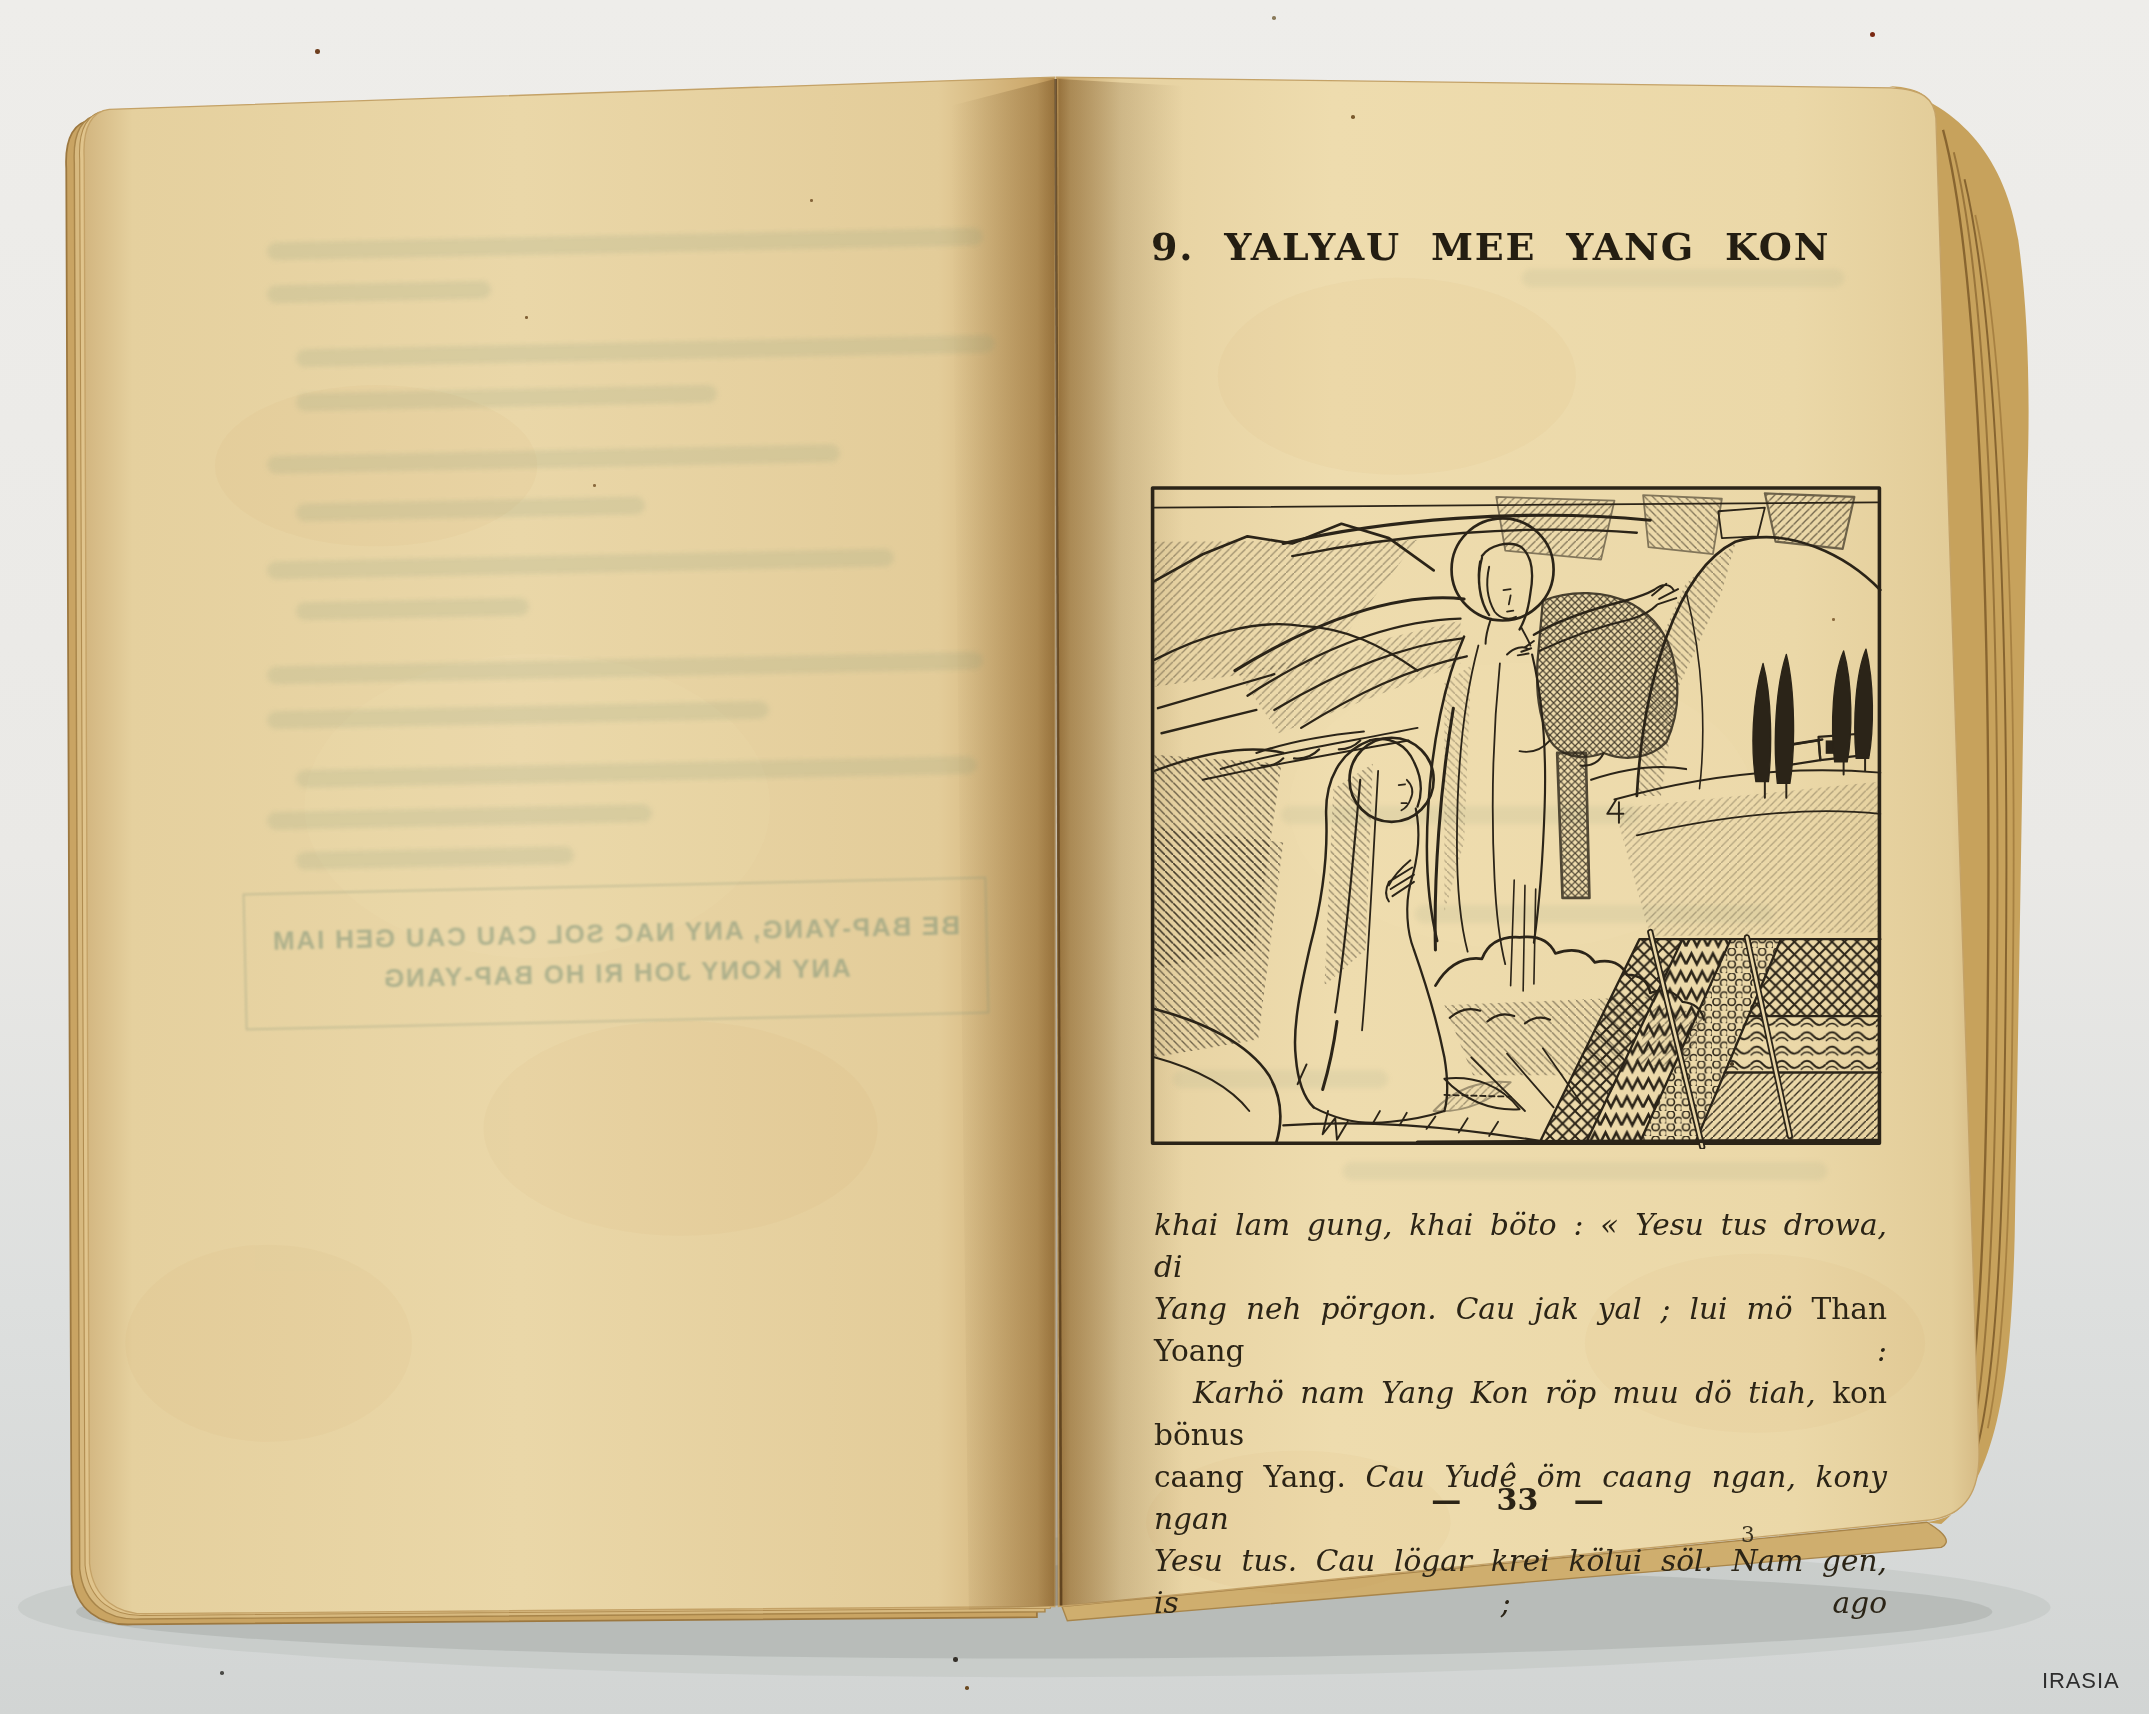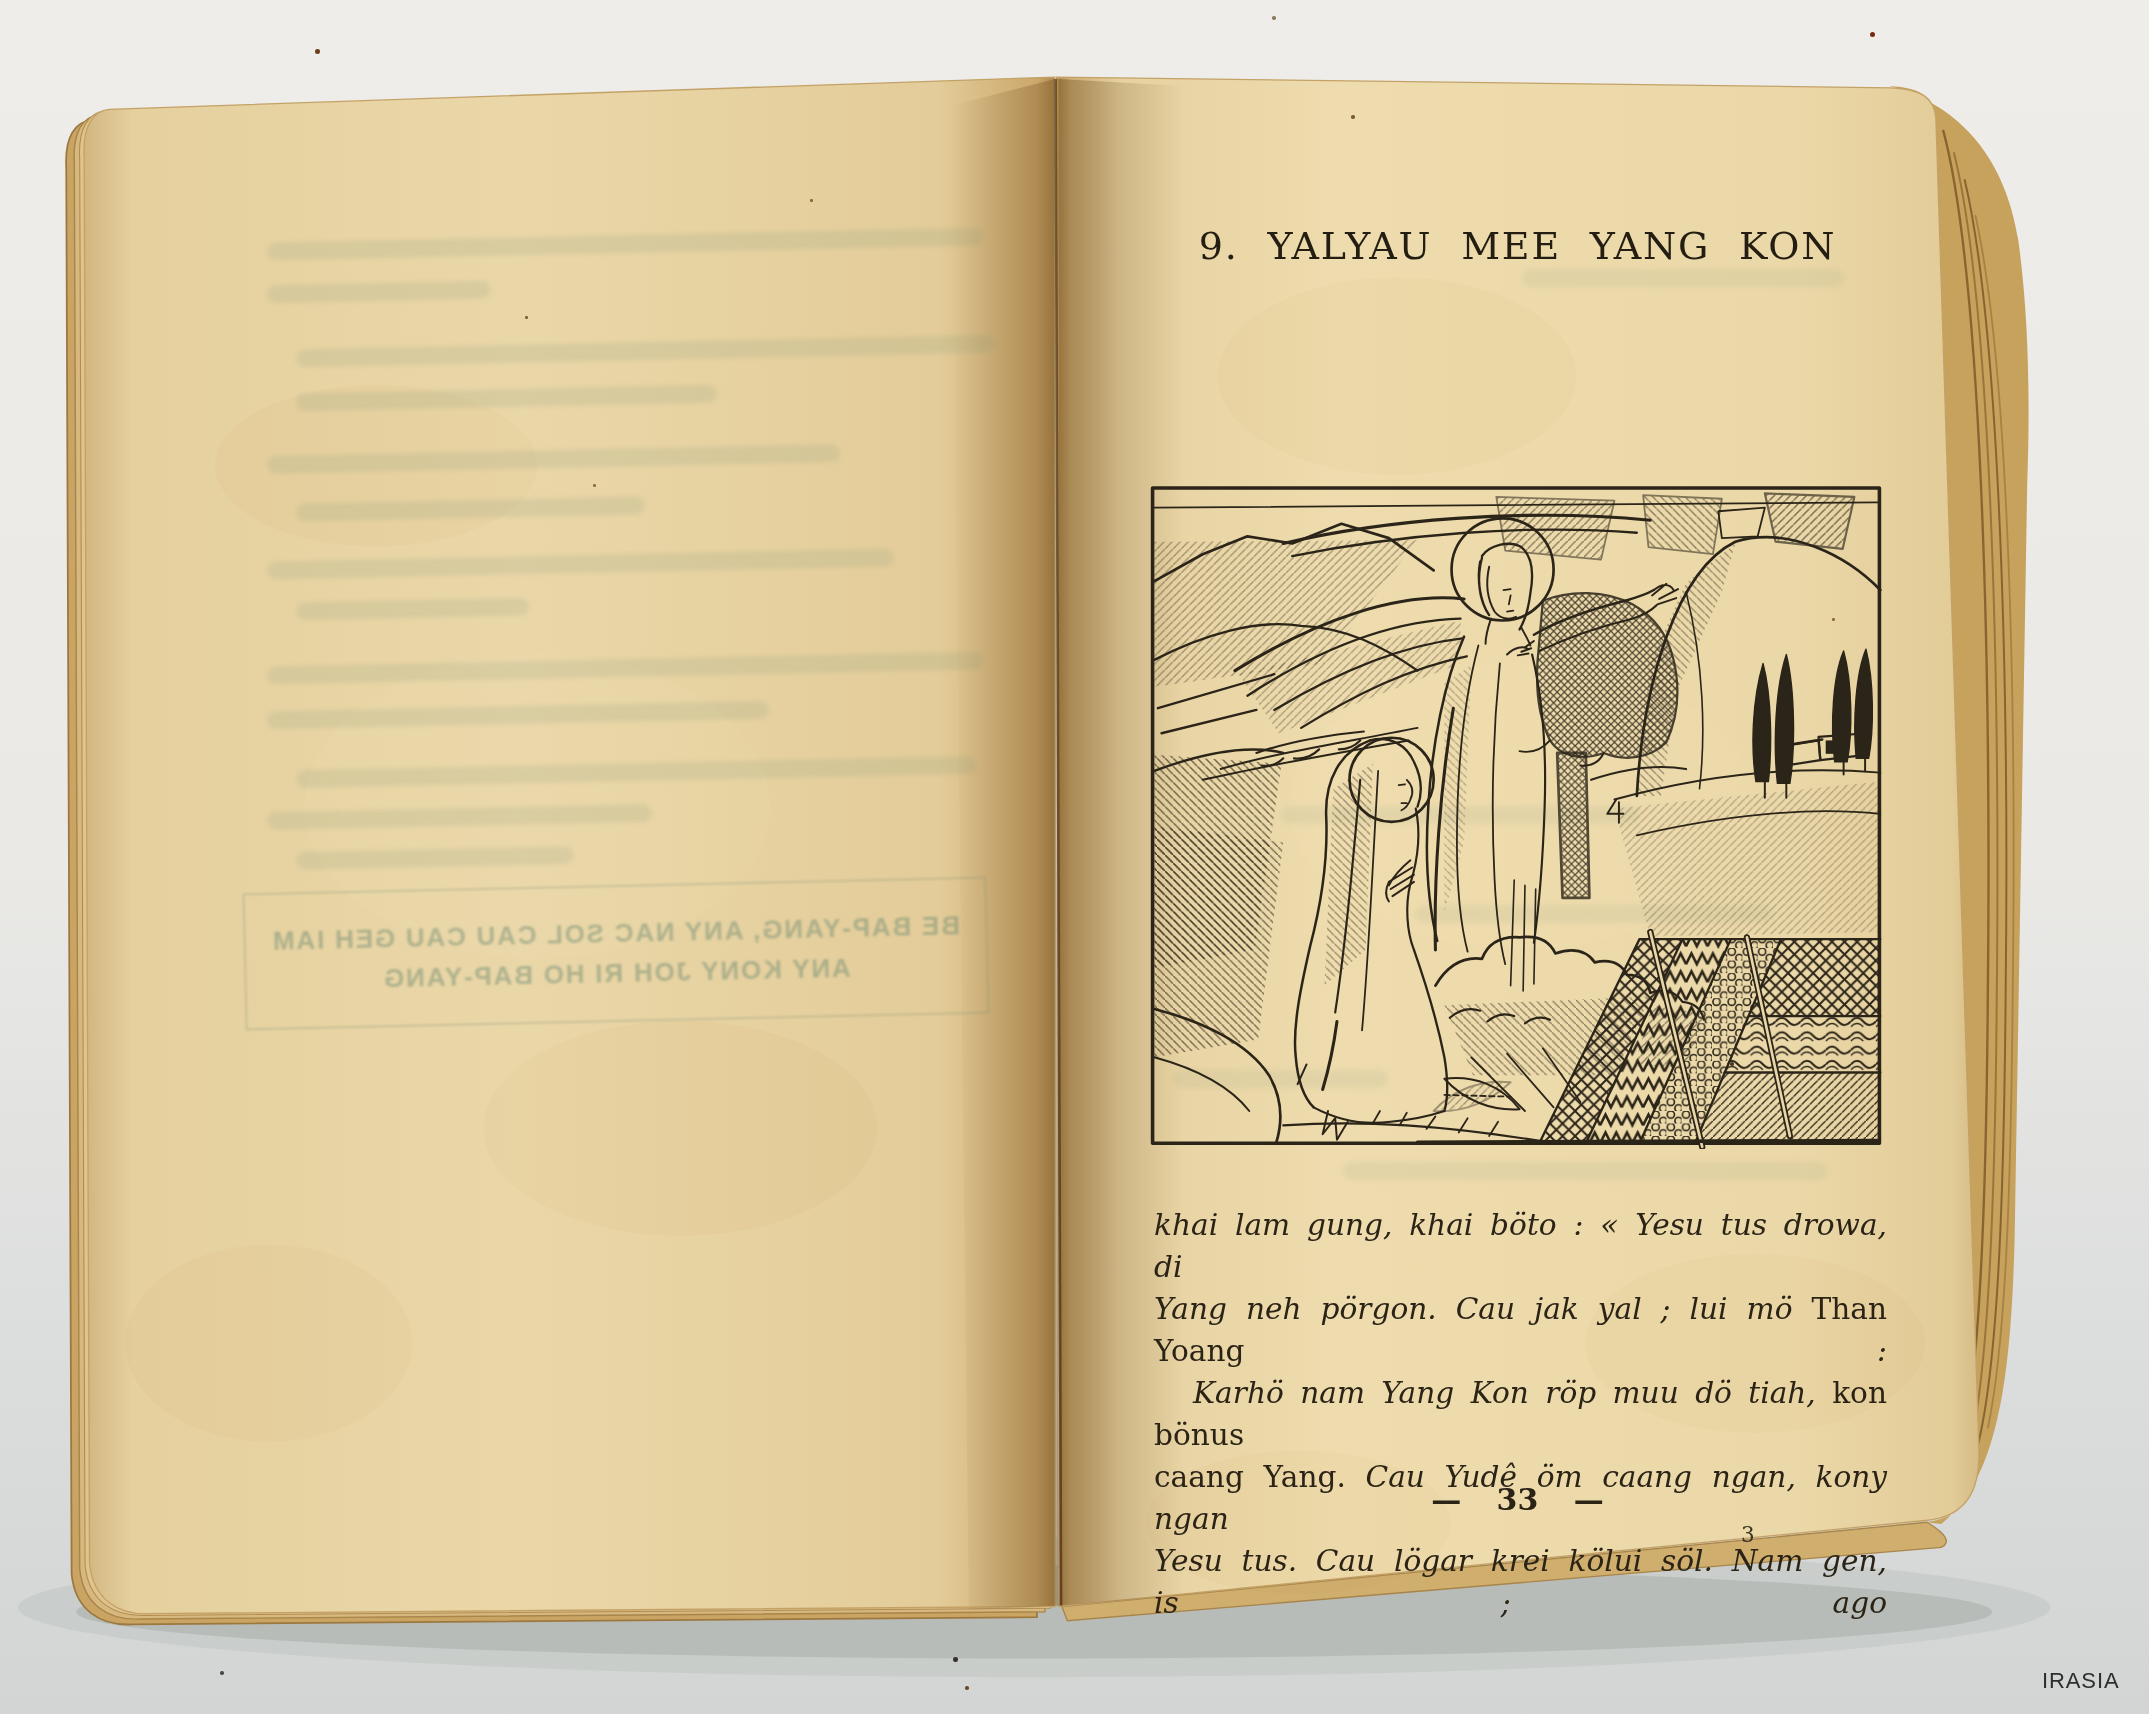--- a/index.html
+++ b/index.html
@@ -3,21 +3,21 @@
 <meta charset="utf-8">
 <style>
   html,body{margin:0;padding:0;background:#d8dad8;}
   .scene{position:relative;width:2149px;height:1714px;overflow:hidden;
     background:linear-gradient(180deg,#eeedea 0%,#eae9e6 50%,#dddfde 76%,#d2d5d4 100%);
     font-family:"DejaVu Serif", serif;}
   .book-base{position:absolute;left:0;top:0;width:2149px;height:1714px;}
 
   
   .chapter-title{position:absolute;left:1151px;top:224px;width:733px;margin:0;
-    text-align:center;font-size:38px;font-weight:normal;letter-spacing:1.8px;word-spacing:15px;
+    font-size:38px;font-weight:bold;letter-spacing:1.8px;word-spacing:15px;
     color:#241e12;font-family:"DejaVu Serif",serif;}
   .textblock{position:absolute;width:733px;color:#2b2416;font-size:29.6px;line-height:42px;
     font-style:italic;word-spacing:5.4px;}
   .tb1{left:1154px;top:303px;}
   .tb2{left:1154px;top:1204px;}
   .text-line{display:block;text-align:justify;text-align-last:justify;white-space:normal;}
   .text-line.last{text-align-last:left;}
   .text-line.first{text-indent:39px;}
   .roman{font-style:normal;}
   .page-footer{position:absolute;left:1151px;top:1482px;width:733px;text-align:center;

